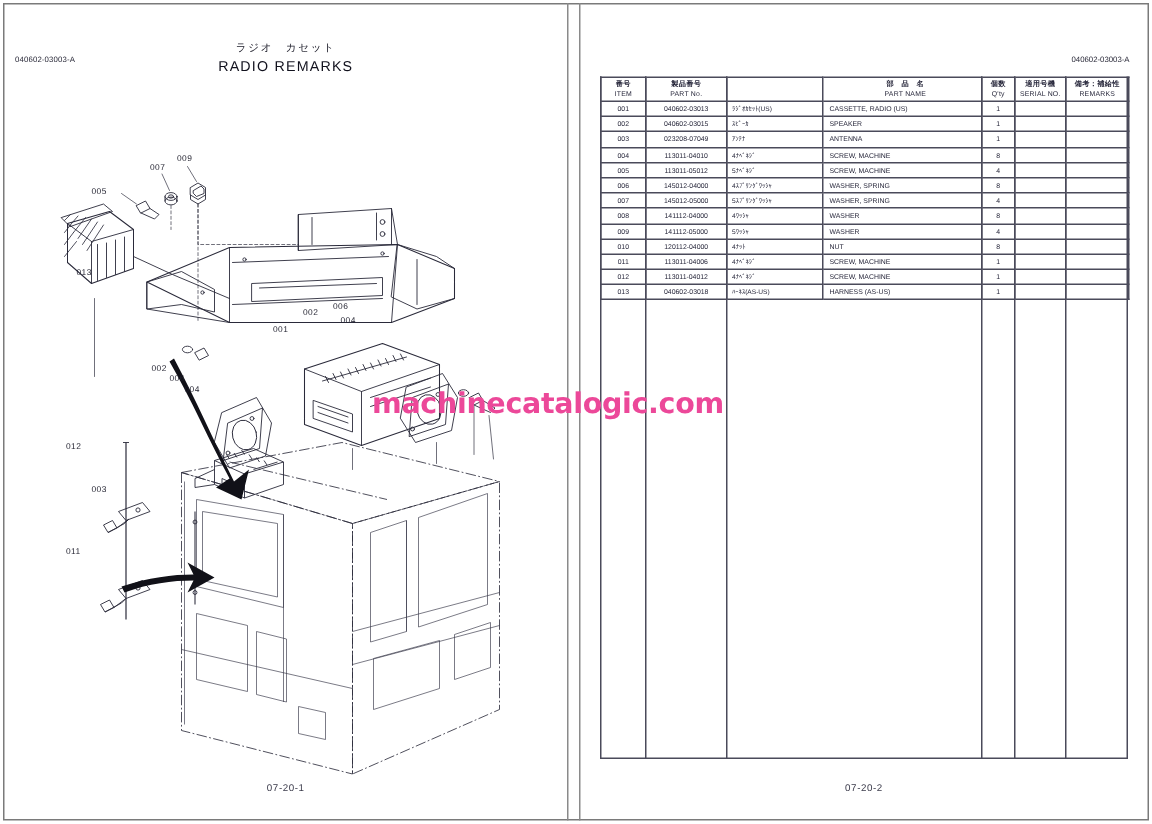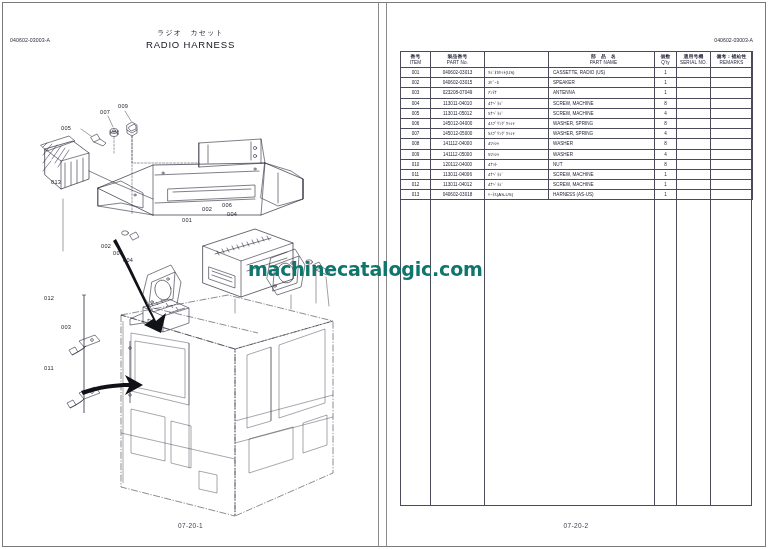--- a/index.html
+++ b/index.html
@@ -105,21 +105,21 @@
     position: absolute; left: 0; top: 0; width: 352px; height: 455px;
     border: 1px solid #4a4a5a; border-top: none;
   }
 
   
   .watermark {
     position: absolute;
     left: 248px; top: 258px;
     font-size: 19px;
     font-weight: bold;
-    color: #0f766e;
+    color: #ec4899;
     letter-spacing: -0.2px;
     white-space: nowrap;
     z-index: 40;
     font-family: "DejaVu Sans", sans-serif;
   }
 
   
   .diagram { position: absolute; left: 0; top: 0; width: 378px; height: 549px; }
   .lbl {
     position: absolute;
@@ -137,21 +137,21 @@
   <div class="doc-border"></div>
   <div class="spine a"></div>
   <div class="spine b"></div>
 
   <div class="left-page">
 
     <div class="code-left">040602-03003-A</div>
 
     <div class="title-wrap">
       <div class="title-jp">ラジオ　カセット</div>
-      <div class="title-en">RADIO HARNESS</div>
+      <div class="title-en">RADIO REMARKS</div>
     </div>
 
     <svg class="diagram" viewBox="0 0 378 549" xmlns="http://www.w3.org/2000/svg">
       <g fill="none" stroke="#2a2a3a" stroke-width="0.6" stroke-linejoin="round" stroke-linecap="round">
 
         <path d="M95 185 L150 162 L262 160 L300 176 L300 196 L258 212 L150 212 Z" stroke-width="0.7"></path>
         <path d="M150 162 L150 212"></path>
         <path d="M262 160 L258 212"></path>
         <path d="M95 185 L95 203 L150 212"></path>
         <path d="M300 176 L300 196"></path>

